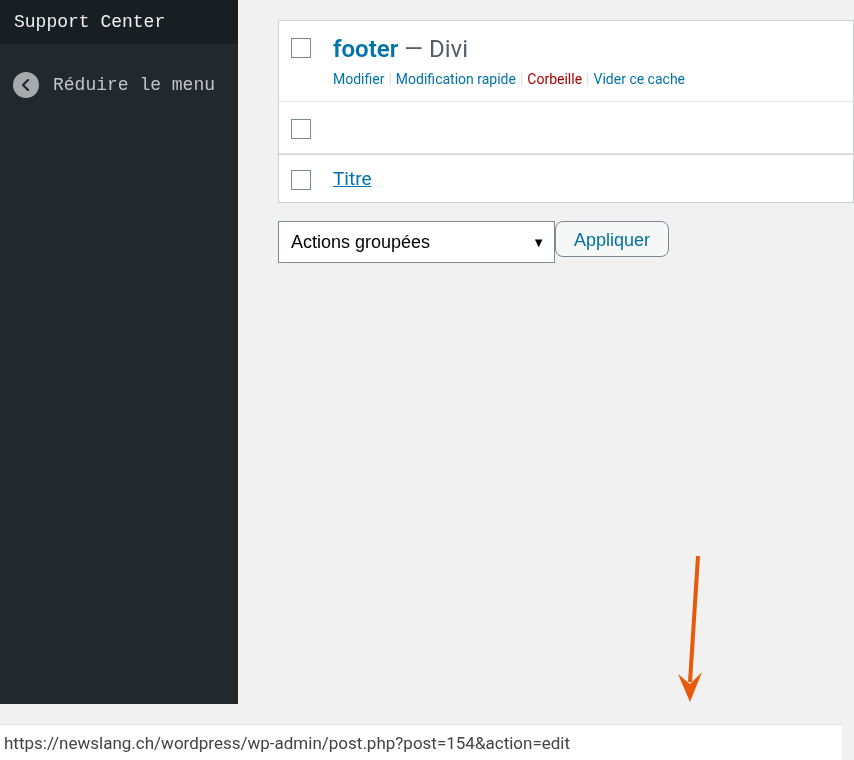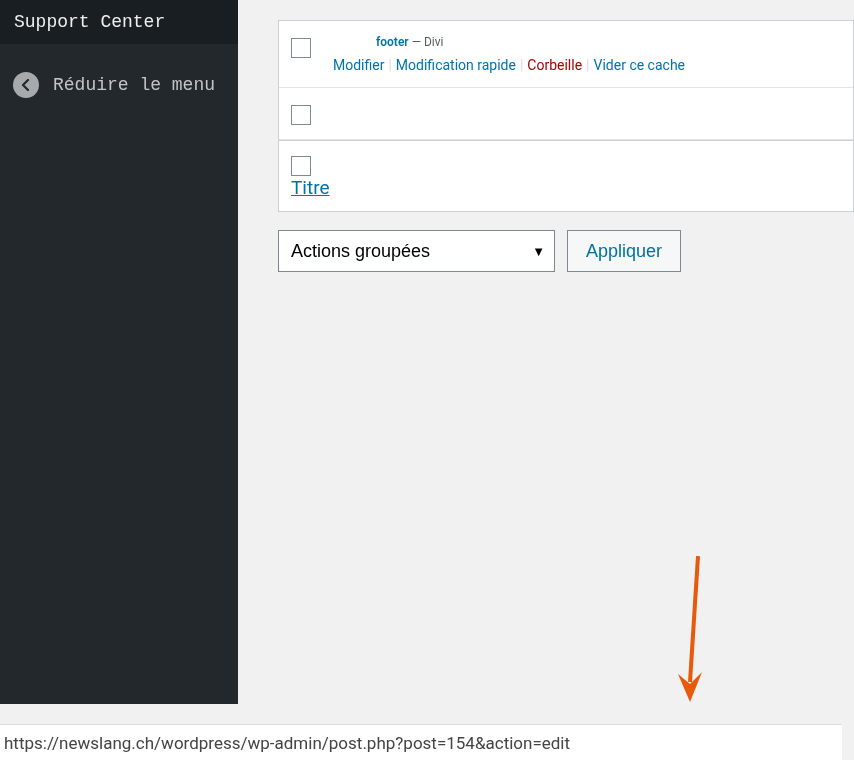--- a/index.html
+++ b/index.html
@@ -68,35 +68,33 @@
     .row {
       border-bottom: 1px solid #e5e5e5;
       padding: 14px 12px;
       display: flex;
       align-items: flex-start;
     }
     .row:last-child { border-bottom: none; }
     .row.header-row {
       padding: 12px 12px;
       border-top: 1px solid #ccd0d4;
-      flex-direction: column;
     }
     .checkbox {
       width: 20px;
       height: 20px;
       border: 1px solid #7e8993;
       background: #fff;
       margin-right: 22px;
       flex-shrink: 0;
       margin-top: 3px;
     }
     .row-body { flex: 1; }
     .row-title {
-      font-size: 12px;
-      margin-left: 43px;
+      font-size: 24px;
     }
     .title-link {
       color: #0073aa;
       font-weight: 600;
       text-decoration: none;
     }
     .title-suffix {
       color: #555d66;
       font-weight: 400;
     }
@@ -111,21 +109,20 @@
     .row-actions .action.trash { color: #a00; }
     .row-actions .sep { color: #ddd; margin: 0 4px; }
     .header-title {
       color: #0073aa;
       font-size: 19px;
       font-weight: 400;
     }
     .bulk-bar {
       margin-top: 18px;
       display: flex;
-      gap: 12px;
     }
     .bulk-select {
       height: 42px;
       padding: 0 34px 0 12px;
       font-size: 18px;
       border: 1px solid #7e8993;
       background: #fff;
       appearance: none;
       position: relative;
       width: 277px;
@@ -137,25 +134,25 @@
     .select-arrow {
       position: absolute;
       right: 10px;
       top: 50%;
       transform: translateY(-50%);
       pointer-events: none;
       color: #000;
       font-size: 13px;
     }
     .apply-btn {
-      height: 42px;
+      height: 36px;
       padding: 8px 18px;
       font-size: 18px;
       border: 1px solid #7e8993;
-      border-radius: 0;
+      border-radius: 8px;
       background: #f6f7f7;
       color: #0071a1;
       cursor: pointer;
     }
     .arrow {
       position: absolute;
       left: 436px;
       top: 556px;
     }
     .status-bar {

